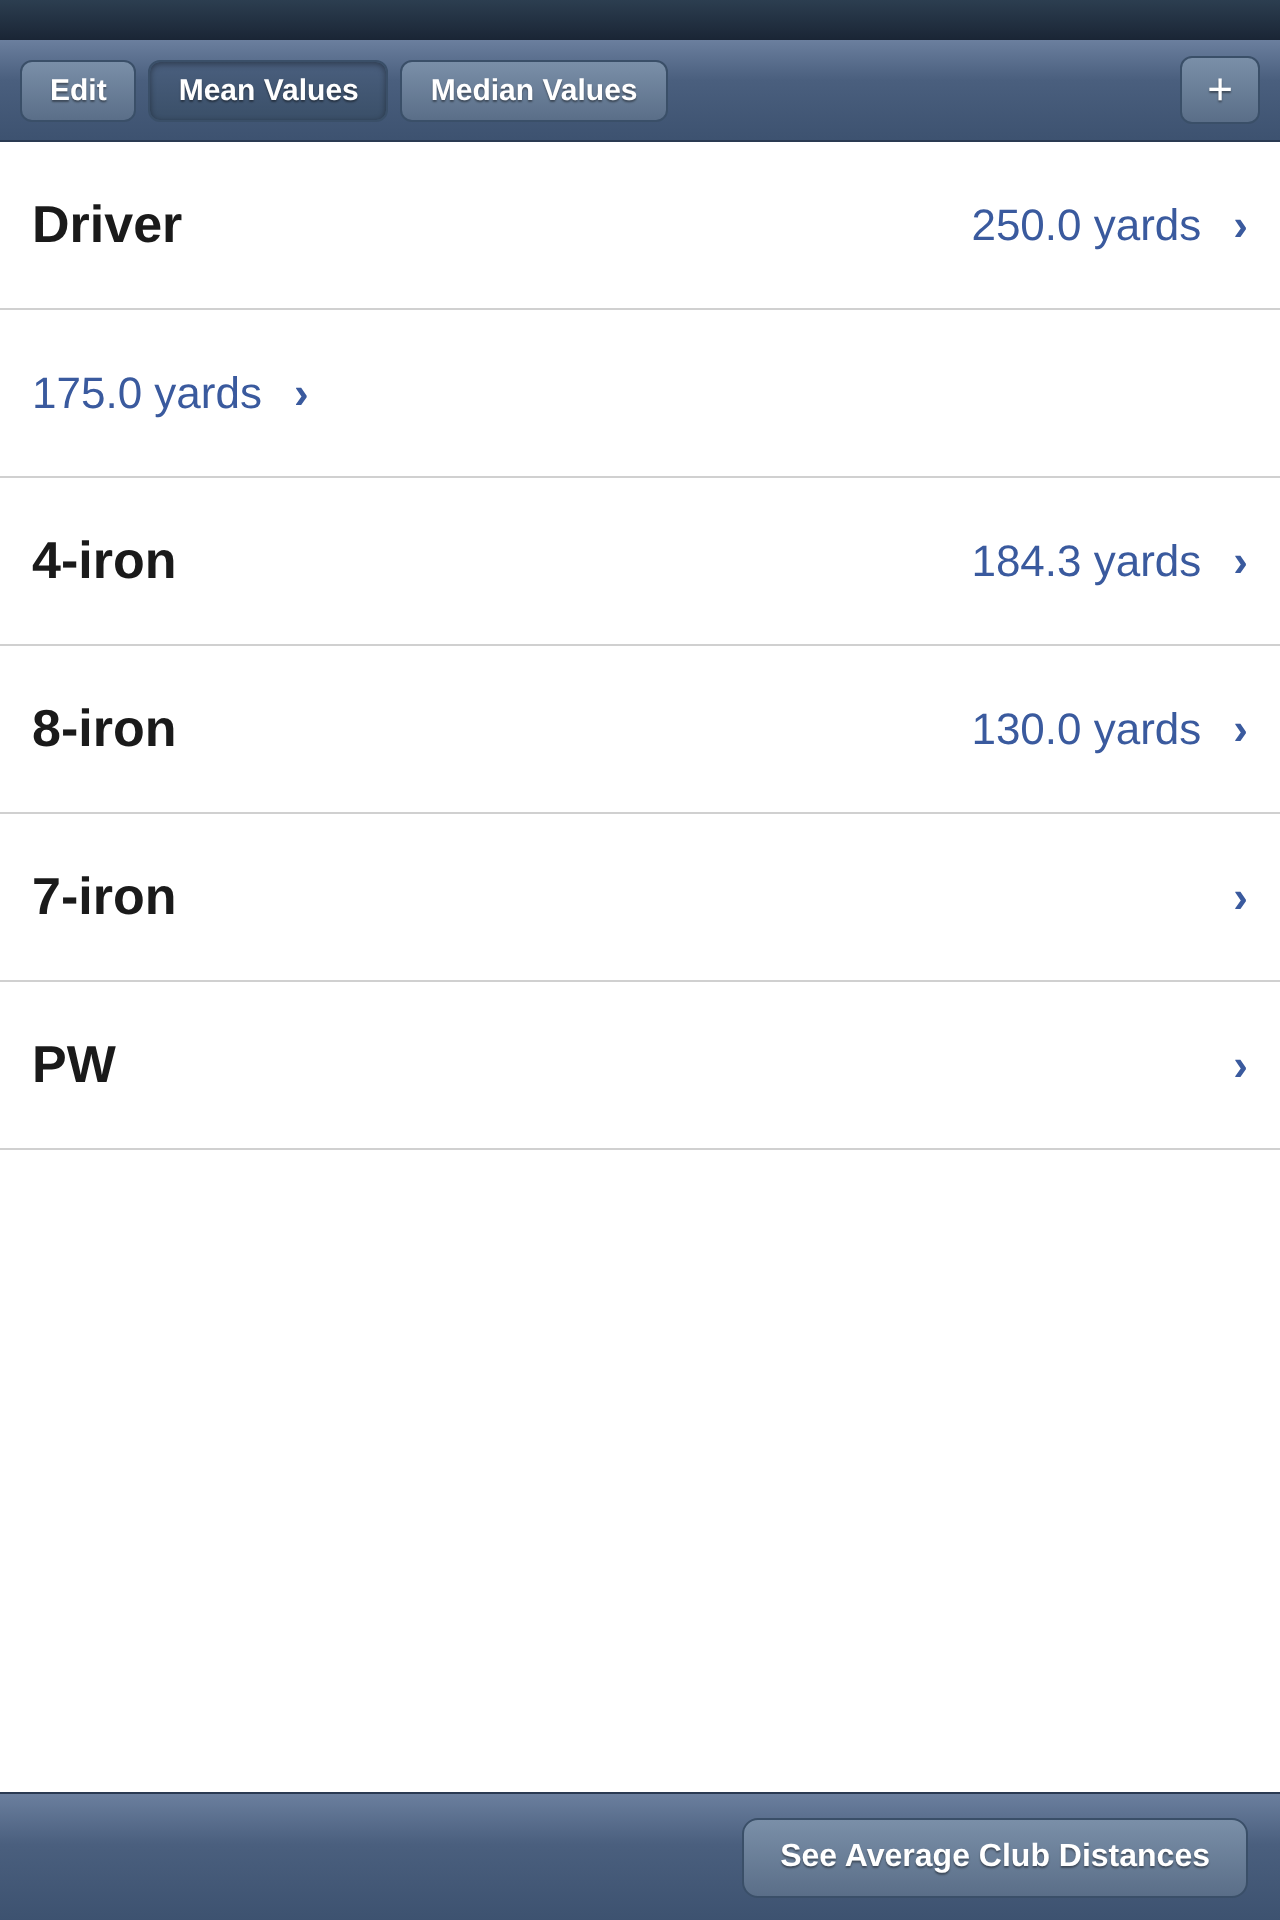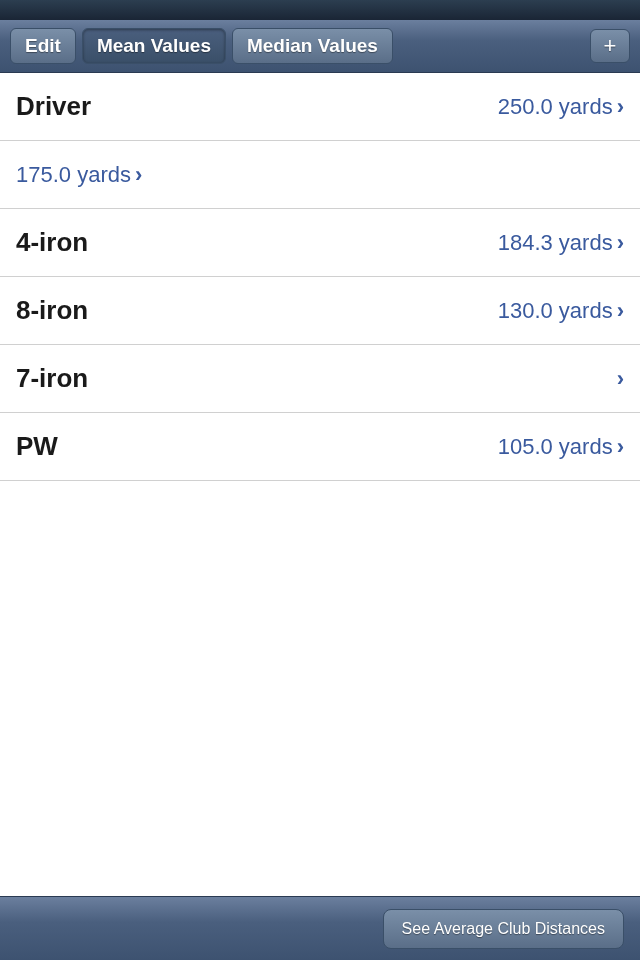--- a/index.html
+++ b/index.html
@@ -28,21 +28,21 @@
       align-items: center;
       gap: 6px;
       border-bottom: 1px solid #2a3a52;
     }
 
     .toolbar-btn {
       background: linear-gradient(to bottom, #7a8fa8 0%, #5a6e88 100%);
       border: 1px solid #3a4f68;
       border-radius: 6px;
       color: #fff;
-      font-size: 19px;
+      font-size: 15px;
       font-weight: 600;
       padding: 6px 14px;
       cursor: pointer;
       text-shadow: 0 1px 1px rgba(0,0,0,0.4);
       white-space: nowrap;
     }
 
     .toolbar-btn.active {
       background: linear-gradient(to bottom, #4a5f7e 0%, #3a4f68 100%);
       box-shadow: inset 0 1px 3px rgba(0,0,0,0.4);
@@ -78,36 +78,36 @@
     
     .club-list {
       list-style: none;
     }
 
     .club-row {
       display: flex;
       align-items: center;
       justify-content: space-between;
       padding: 0 16px;
-      height: 68px;
+      height: 84px;
       border-bottom: 1px solid #d0d0d0;
       cursor: pointer;
       background: #fff;
     }
 
     .club-name {
       font-size: 26px;
       font-weight: 700;
       color: #1a1a1a;
     }
 
     .club-distance-container {
       display: flex;
       align-items: center;
-      gap: 4px;
+      gap: 16px;
     }
 
     .club-distance {
       font-size: 22px;
       color: #3a5a9e;
     }
 
     .chevron-icon {
       color: #3a5a9e;
       font-size: 22px;
@@ -124,21 +124,21 @@
       border-top: 1px solid #2a3a52;
       min-height: 64px;
     }
 
     .avg-distances-btn {
       background: linear-gradient(to bottom, #7a8fa8 0%, #5a6e88 100%);
       border: 1px solid #3a4f68;
       border-radius: 8px;
       color: #fff;
       font-size: 16px;
-      font-weight: 400;
+      font-weight: 700;
       padding: 10px 18px;
       cursor: pointer;
       text-shadow: 0 1px 1px rgba(0,0,0,0.4);
     }
   </style>
 </head>
 <body>
 
 <div class="status-bar"></div>
 
@@ -181,21 +181,20 @@
       </li>
       <li class="club-row">
         <span class="club-name">7-iron</span>
         <div class="club-distance-container">
           <span class="chevron-icon">›</span>
         </div>
       </li>
       <li class="club-row">
         <span class="club-name">PW</span>
         <div class="club-distance-container">
-          <span class="club-distance">105.0 yards</span>
           <span class="chevron-icon">›</span>
         </div>
       </li>
     </ul>
 </div>
 
 <div class="bottom-bar">
   <button class="avg-distances-btn">See Average Club Distances</button>
 </div>
 

